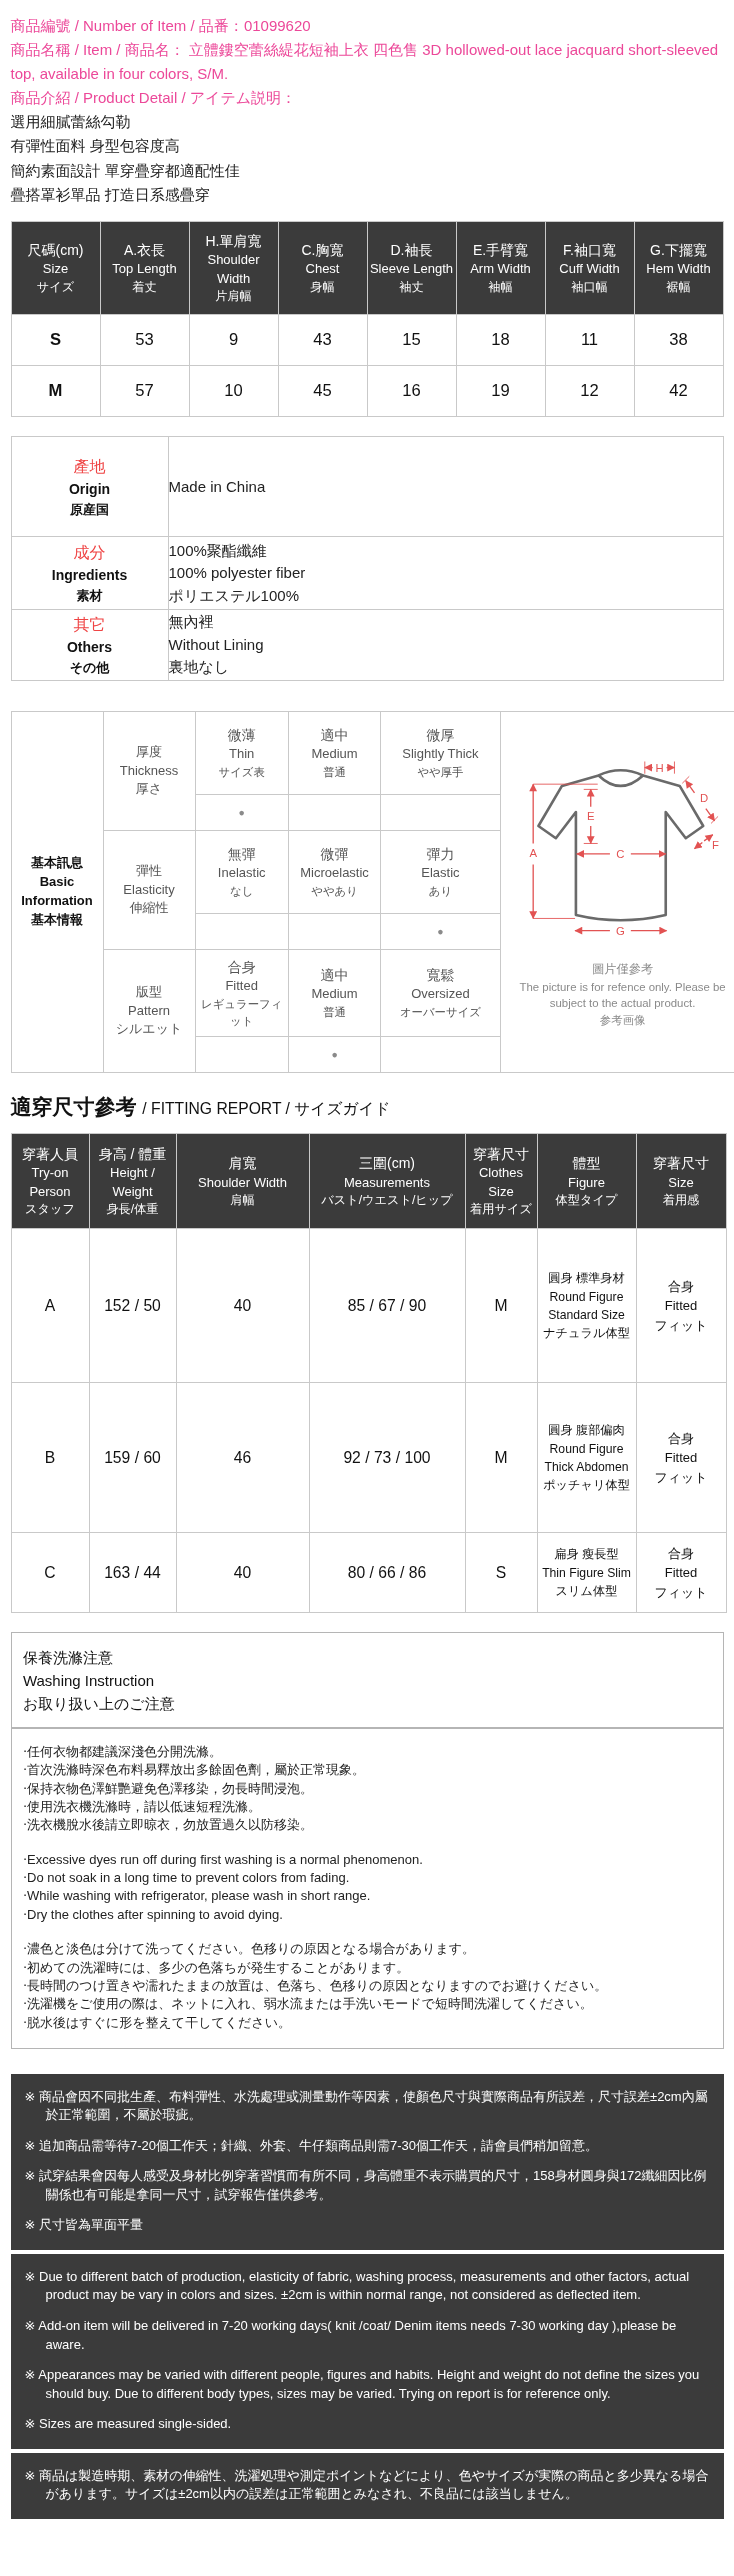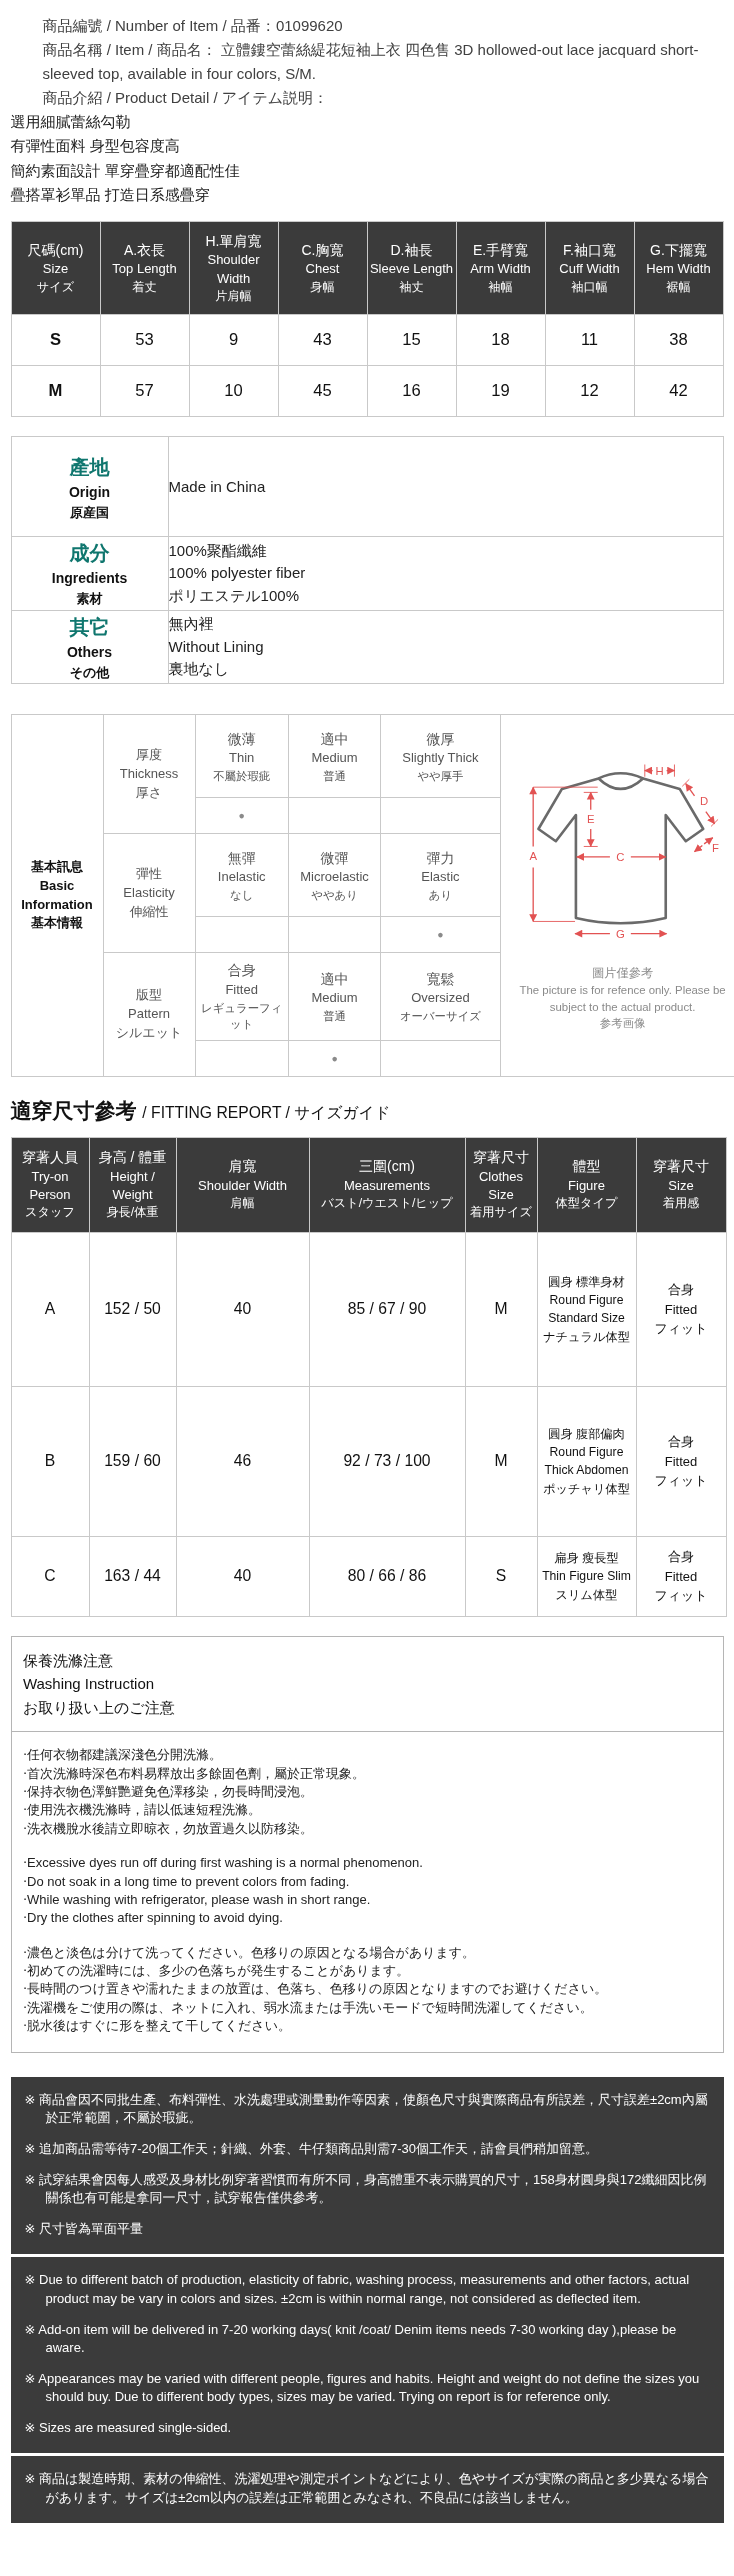--- a/index.html
+++ b/index.html
@@ -7,21 +7,21 @@
     width:734px;
     font-family:"Liberation Sans","DejaVu Sans",sans-serif;
     color:#222;
     -webkit-font-smoothing:antialiased;
   }
   .content { padding:14px 10.5px 0 10.5px; }
 
   
   .page-title { font-size:23.6px; font-weight:bold; color:#111; margin:5.2px 0 8.7px 0; }
   .page-title .suffix { font-size:16.6px; font-weight:normal; color:#222; }
-  .meta-line { font-size:15px; line-height:1.6; color:#404040;margin-left:32px; }
+  .meta-line { font-size:15px; line-height:1.6; color:#ec4899; }
   .detail-line { font-size:15px; line-height:1.62; color:#222; }
 
   
   table { border-collapse:collapse; width:713px; table-layout:fixed; }
   th,td { border:0.9px solid #c9c9c9; text-align:center; vertical-align:middle; }
 
   
   .size-table { margin-top:14px; }
   .size-table th {
     background:#3b3b3b; color:#fff; font-weight:normal;
@@ -29,21 +29,21 @@
   }
   .size-table th .l1 { font-size:14px; }
   .size-table th .l2 { font-size:13px; }
   .size-table th .l3 { font-size:12.2px; }
   .size-table td { height:48px; font-size:16.6px; color:#111; }
   .size-table td.szname { font-weight:bold; }
 
   
   .info-table { margin-top:19px; }
   .info-table td.ilabel { width:154px; line-height:1.5; }
-  .info-table td.ilabel .lz { font-size:20px; font-weight:bold; color:#0f766e; }
+  .info-table td.ilabel .lz { font-size:16px; font-weight:normal; color:#ef4444; }
   .info-table td.ilabel .le { font-size:14px; font-weight:bold; color:#111; }
   .info-table td.ilabel .lj { font-size:13px; font-weight:bold; color:#111; }
   .info-table td.ival { text-align:left; padding-left:0; font-size:15px; line-height:1.5; color:#222; }
   .row-origin { height:100px; }
   .row-ingredients { height:73px; }
   .row-others { height:63px; }
 
   
   .basic-table { margin-top:30px; color:#555; }
   .basic-table td { line-height:1.45; }
@@ -249,21 +249,21 @@
         <div>基本情報</div>
       </td>
       <td class="attr-cell" rowspan="2">
         <div>厚度</div>
         <div>Thickness</div>
         <div>厚さ</div>
       </td>
       <td class="opt-cell c-opt1">
         <div class="oz">微薄</div>
         <div>Thin</div>
-        <div class="oj">不屬於瑕疵</div>
+        <div class="oj">サイズ表</div>
       </td>
       <td class="opt-cell c-opt2">
         <div class="oz">適中</div>
         <div>Medium</div>
         <div class="oj">普通</div>
       </td>
       <td class="opt-cell c-opt3">
         <div class="oz">微厚</div>
         <div>Slightly Thick</div>
         <div class="oj">やや厚手</div>

